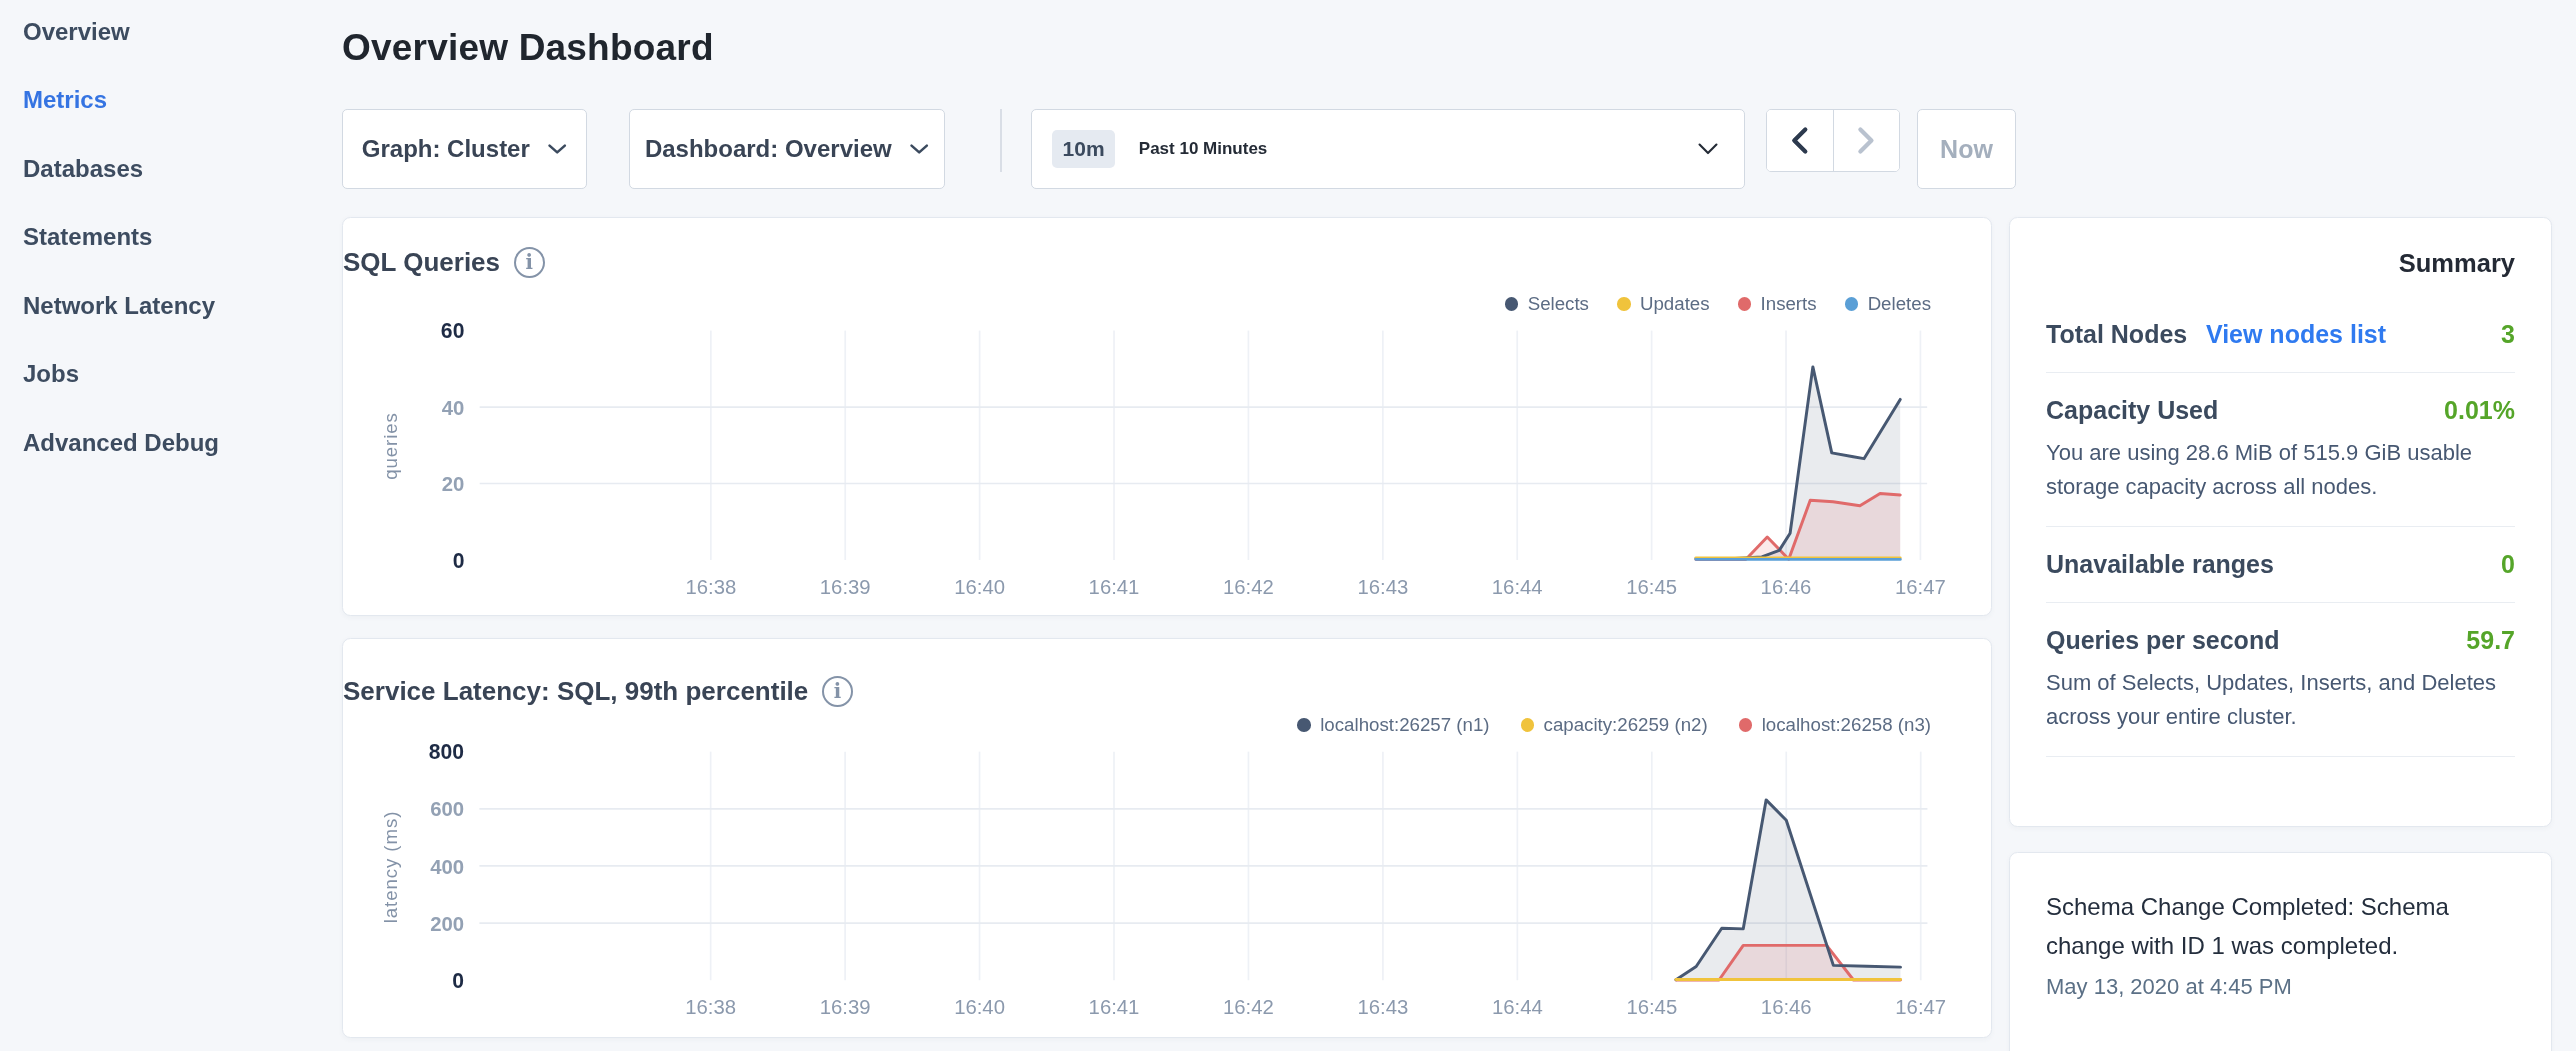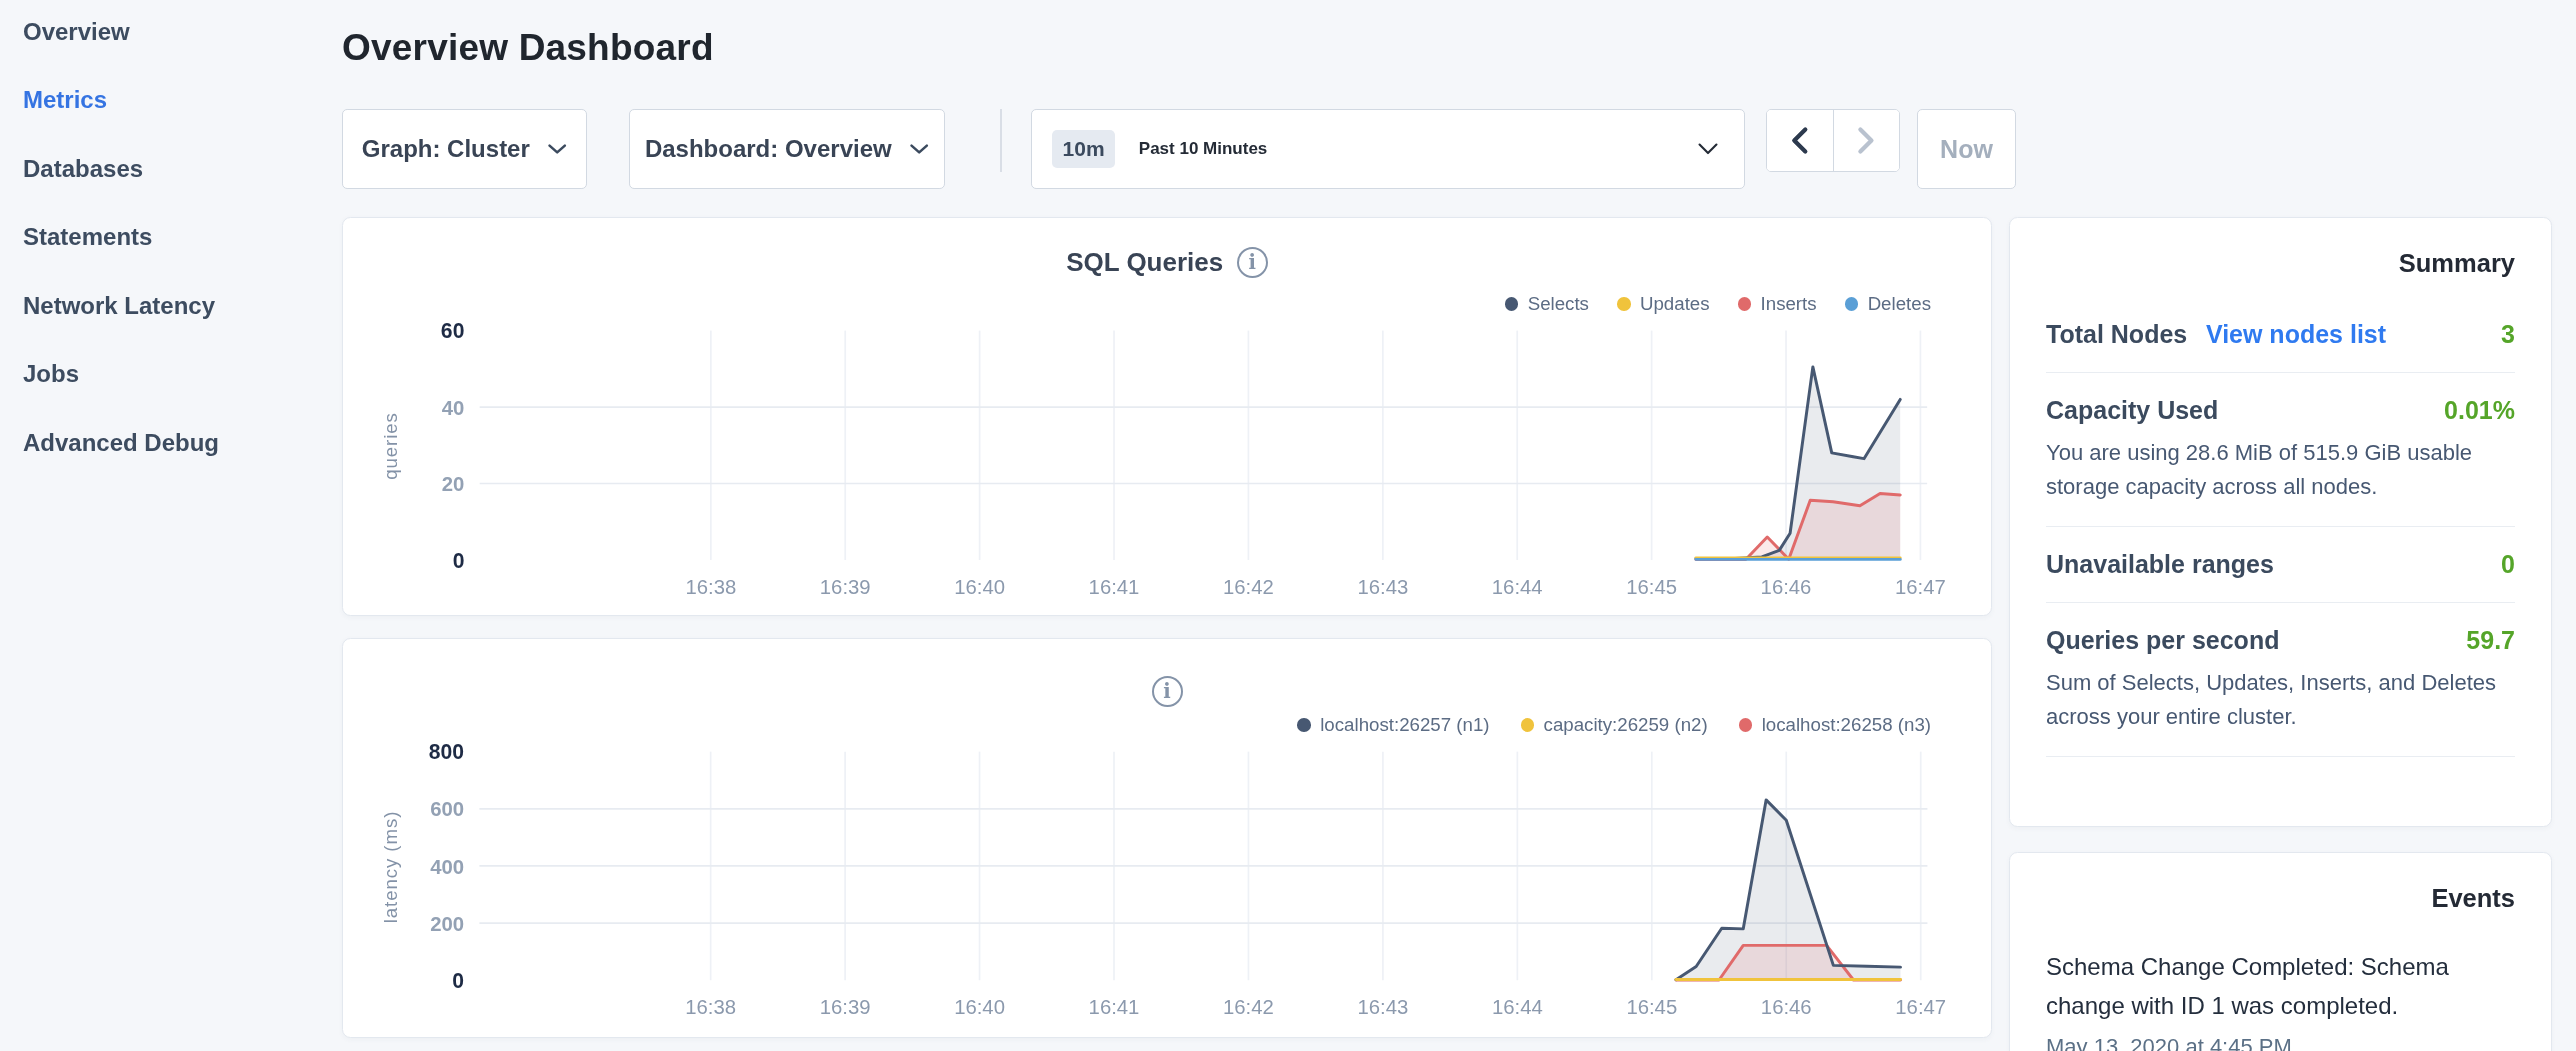--- a/index.html
+++ b/index.html
@@ -32,21 +32,21 @@
   .arrow-group { position:absolute; left:1766px; top:0; width:134px; height:63px; background:#fff; border:1.7px solid #d2d9e2; border-radius:5.1px; display:flex; overflow:hidden; }
   .arrow-btn { flex:1; display:flex; align-items:center; justify-content:center; background:#fff; border:none; cursor:pointer; }
   .arrow-btn + .arrow-btn { border-left:1.7px solid #d2d9e2; }
   .now-btn { left:1917px; width:99px; font-size:25px; font-weight:700; color:#a4afbd; }
 
   
   .card { position:absolute; background:#fff; border:1.7px solid #e3e8ef; border-radius:8.5px; box-shadow:0 1.7px 5.1px rgba(60,75,100,0.04); }
   .chart-card1 { left:342px; top:217px; width:1650px; height:399px; }
   .chart-card2 { left:342px; top:638px; width:1650px; height:400px; }
 
-  .chart-title-row { position:absolute; left:0; width:100%; display:flex; align-items:center; justify-content:center; gap:13.6px; }
+  .chart-title-row { position:absolute; left:0; width:100%; display:flex; align-items:center; justify-content:flex-start; gap:13.6px; }
   .chart-card1 .chart-title-row { top:29px; }
   .chart-card2 .chart-title-row { top:37px; }
   .chart-title { font-size:26px; font-weight:700; color:#394455; }
   .info-icon { width:31px; height:31px; border:2.6px solid #8493a8; border-radius:50%; color:#8493a8; font-size:19.6px; font-weight:600; font-family:"DejaVu Serif", serif; display:flex; align-items:center; justify-content:center; cursor:pointer; }
 
   .legend { position:absolute; right:60px; display:flex; gap:31px; align-items:center; }
   .chart-card1 .legend { top:75px;gap:28px; }
   .chart-card2 .legend { top:75px; }
   .legend-item { display:flex; align-items:center; gap:9.4px; }
   .legend-dot { width:13.6px; height:13.6px; border-radius:50%; display:inline-block; }
@@ -188,20 +188,21 @@
           <text class="xtick" x="1383.738161559889" y="444" text-anchor="middle">16:44</text>
           <text class="xtick" x="1542.5125348189417" y="444" text-anchor="middle">16:45</text>
           <text class="xtick" x="1701.286908077995" y="444" text-anchor="middle">16:46</text>
           <text class="xtick" x="1860.0612813370478" y="444" text-anchor="middle">16:47</text>
         </svg>
     </figure>
   </section>
 
   <section class="card chart-card2">
     <div class="chart-title-row">
+      <h2 class="chart-title">Service Latency: SQL, 99th percentile</h2>
       <span class="info-icon">i</span>
     </div>
     <div class="legend">
       <span class="legend-item">
           <i class="legend-dot" style="background-color: rgb(71, 88, 114);"></i>
           <span class="legend-label">localhost:26257 (n1)</span>
         </span>
       <span class="legend-item">
           <i class="legend-dot" style="background-color: rgb(240, 195, 60);"></i>
           <span class="legend-label">capacity:26259 (n2)</span>
@@ -279,21 +280,20 @@
     <div class="srow">
       <span class="slabel">Queries per second</span>
       <span class="svalue">59.7</span>
     </div>
     <div class="sdesc">Sum of Selects, Updates, Inserts, and Deletes across your entire cluster.</div>
     <hr class="sdiv">
 
   </section>
 
   <section class="card events-card">
-    <h3 class="scard-title">Events</h3>
     <div>
       <p class="event-msg">Schema Change Completed: Schema change with ID 1 was completed.</p>
       <p class="event-time">May 13, 2020 at 4:45 PM</p>
     </div>
   </section>
 
 </div>
 
 
 </body></html>

